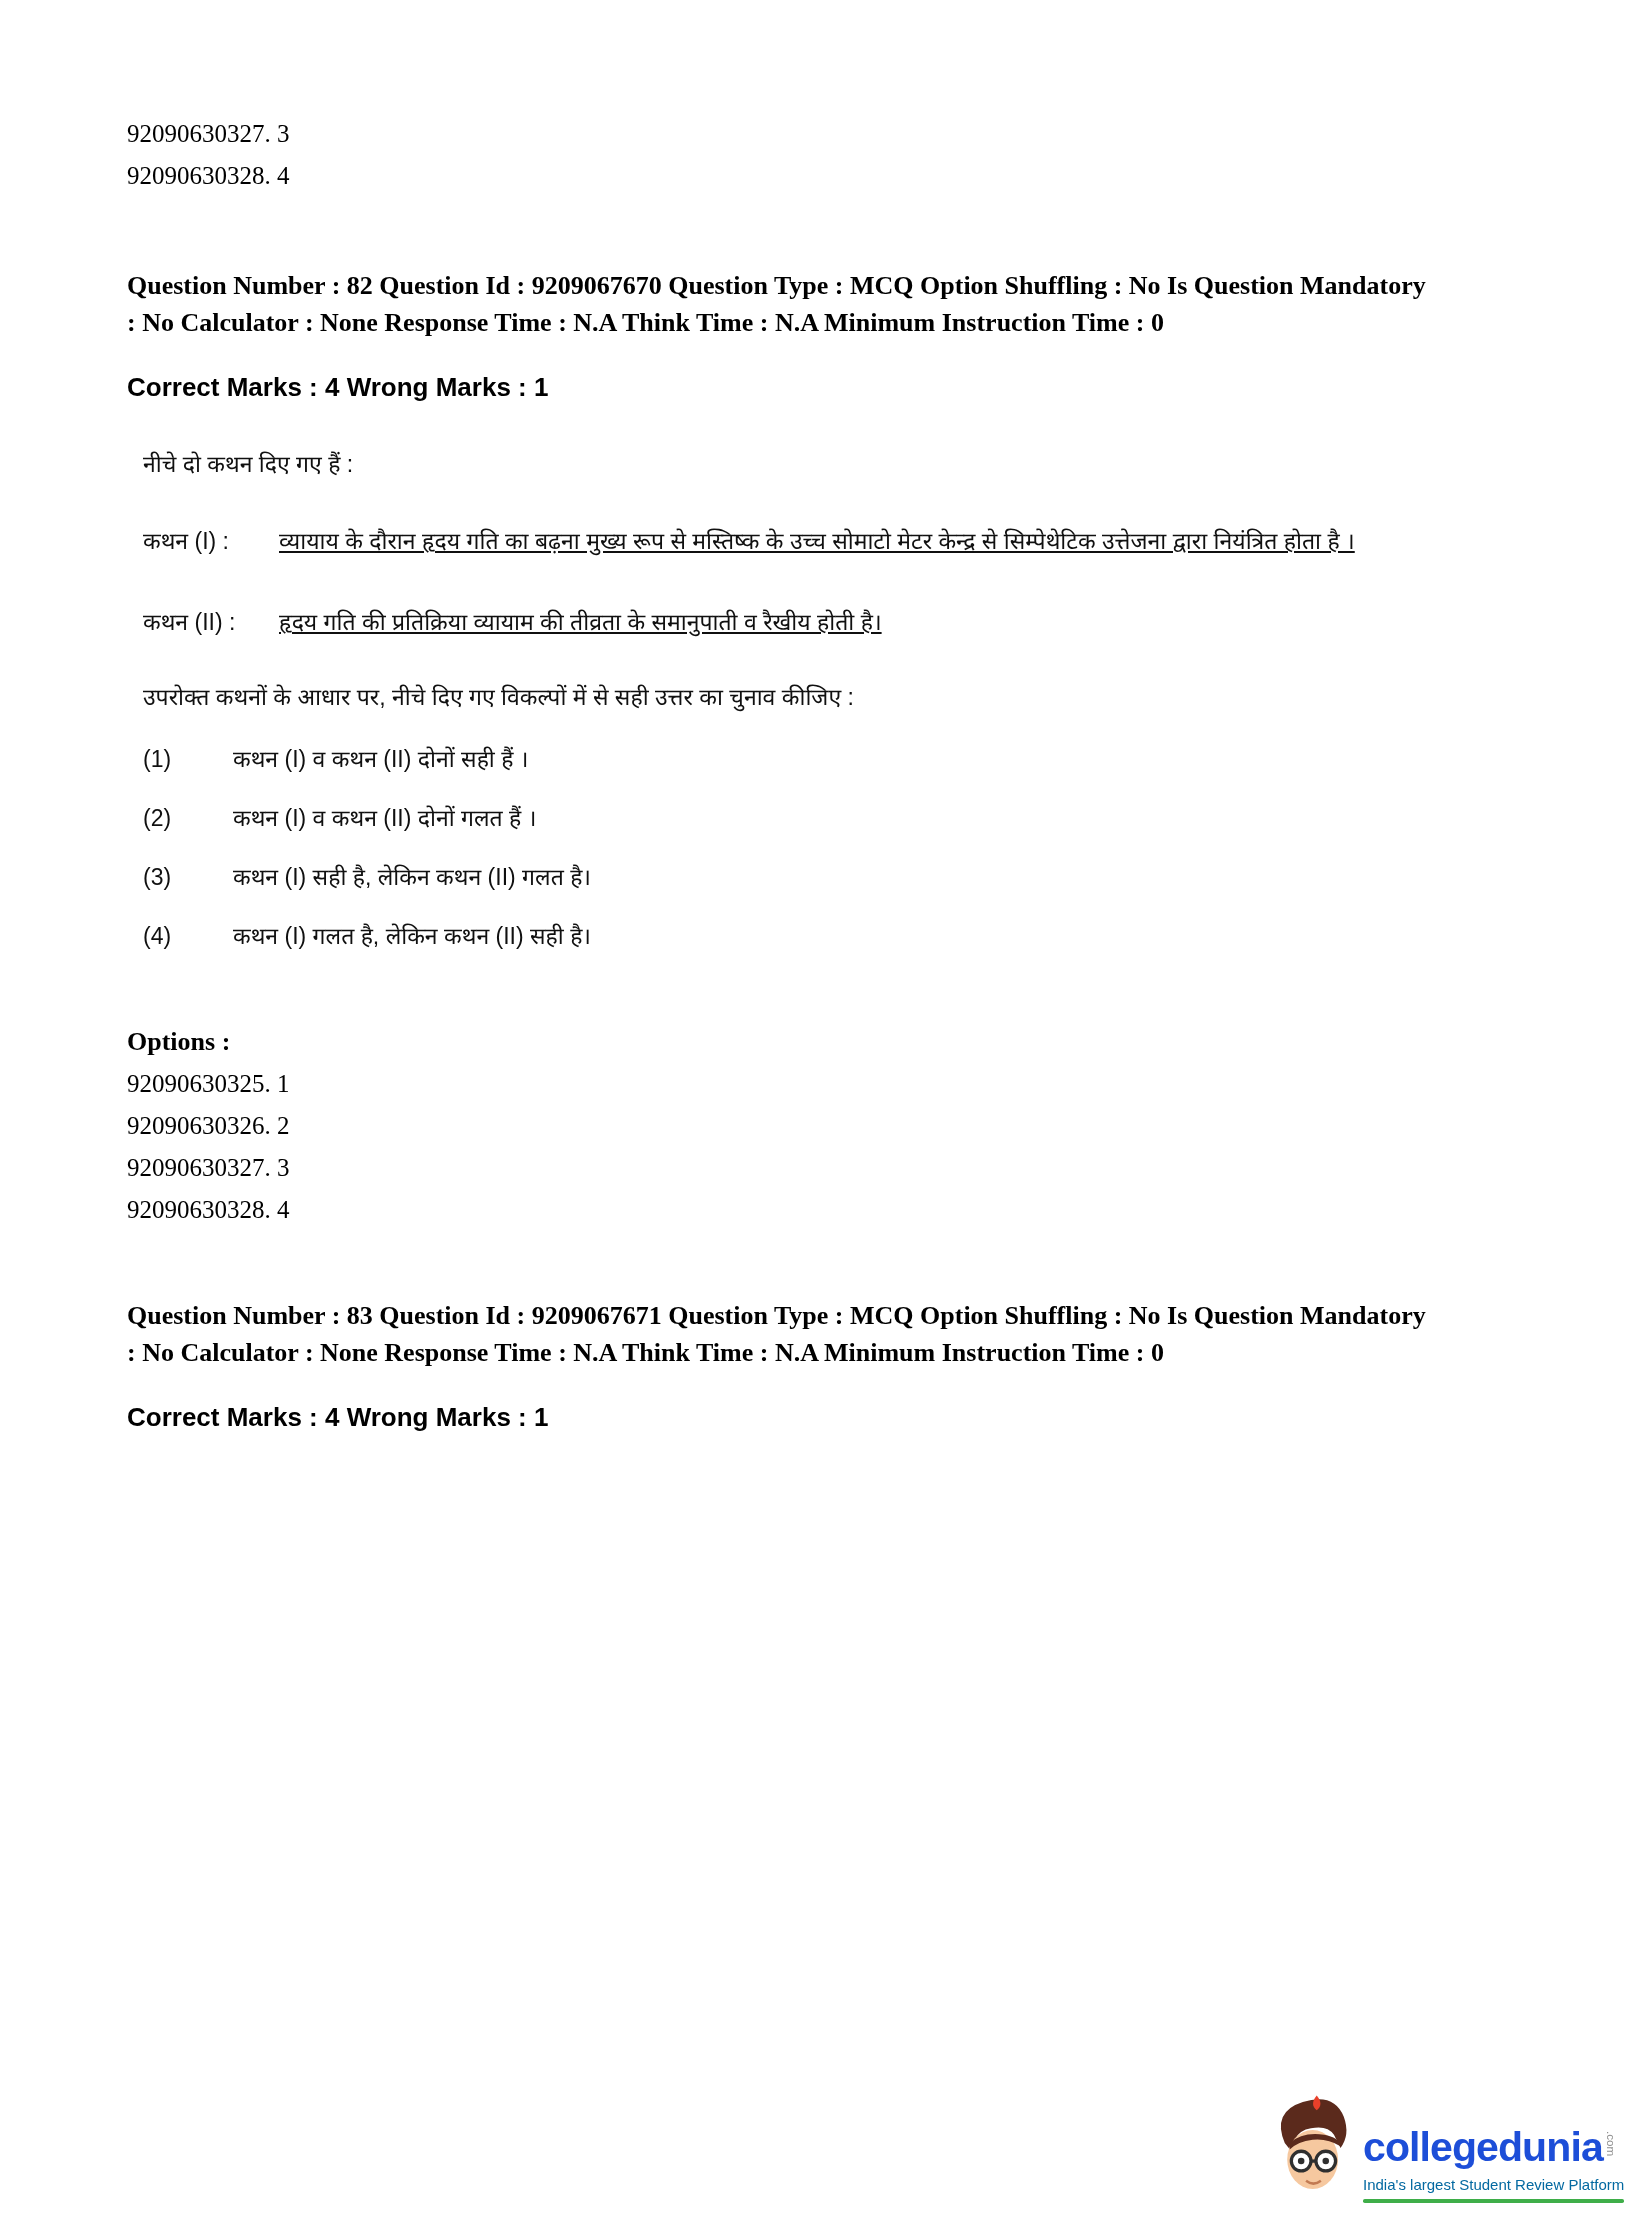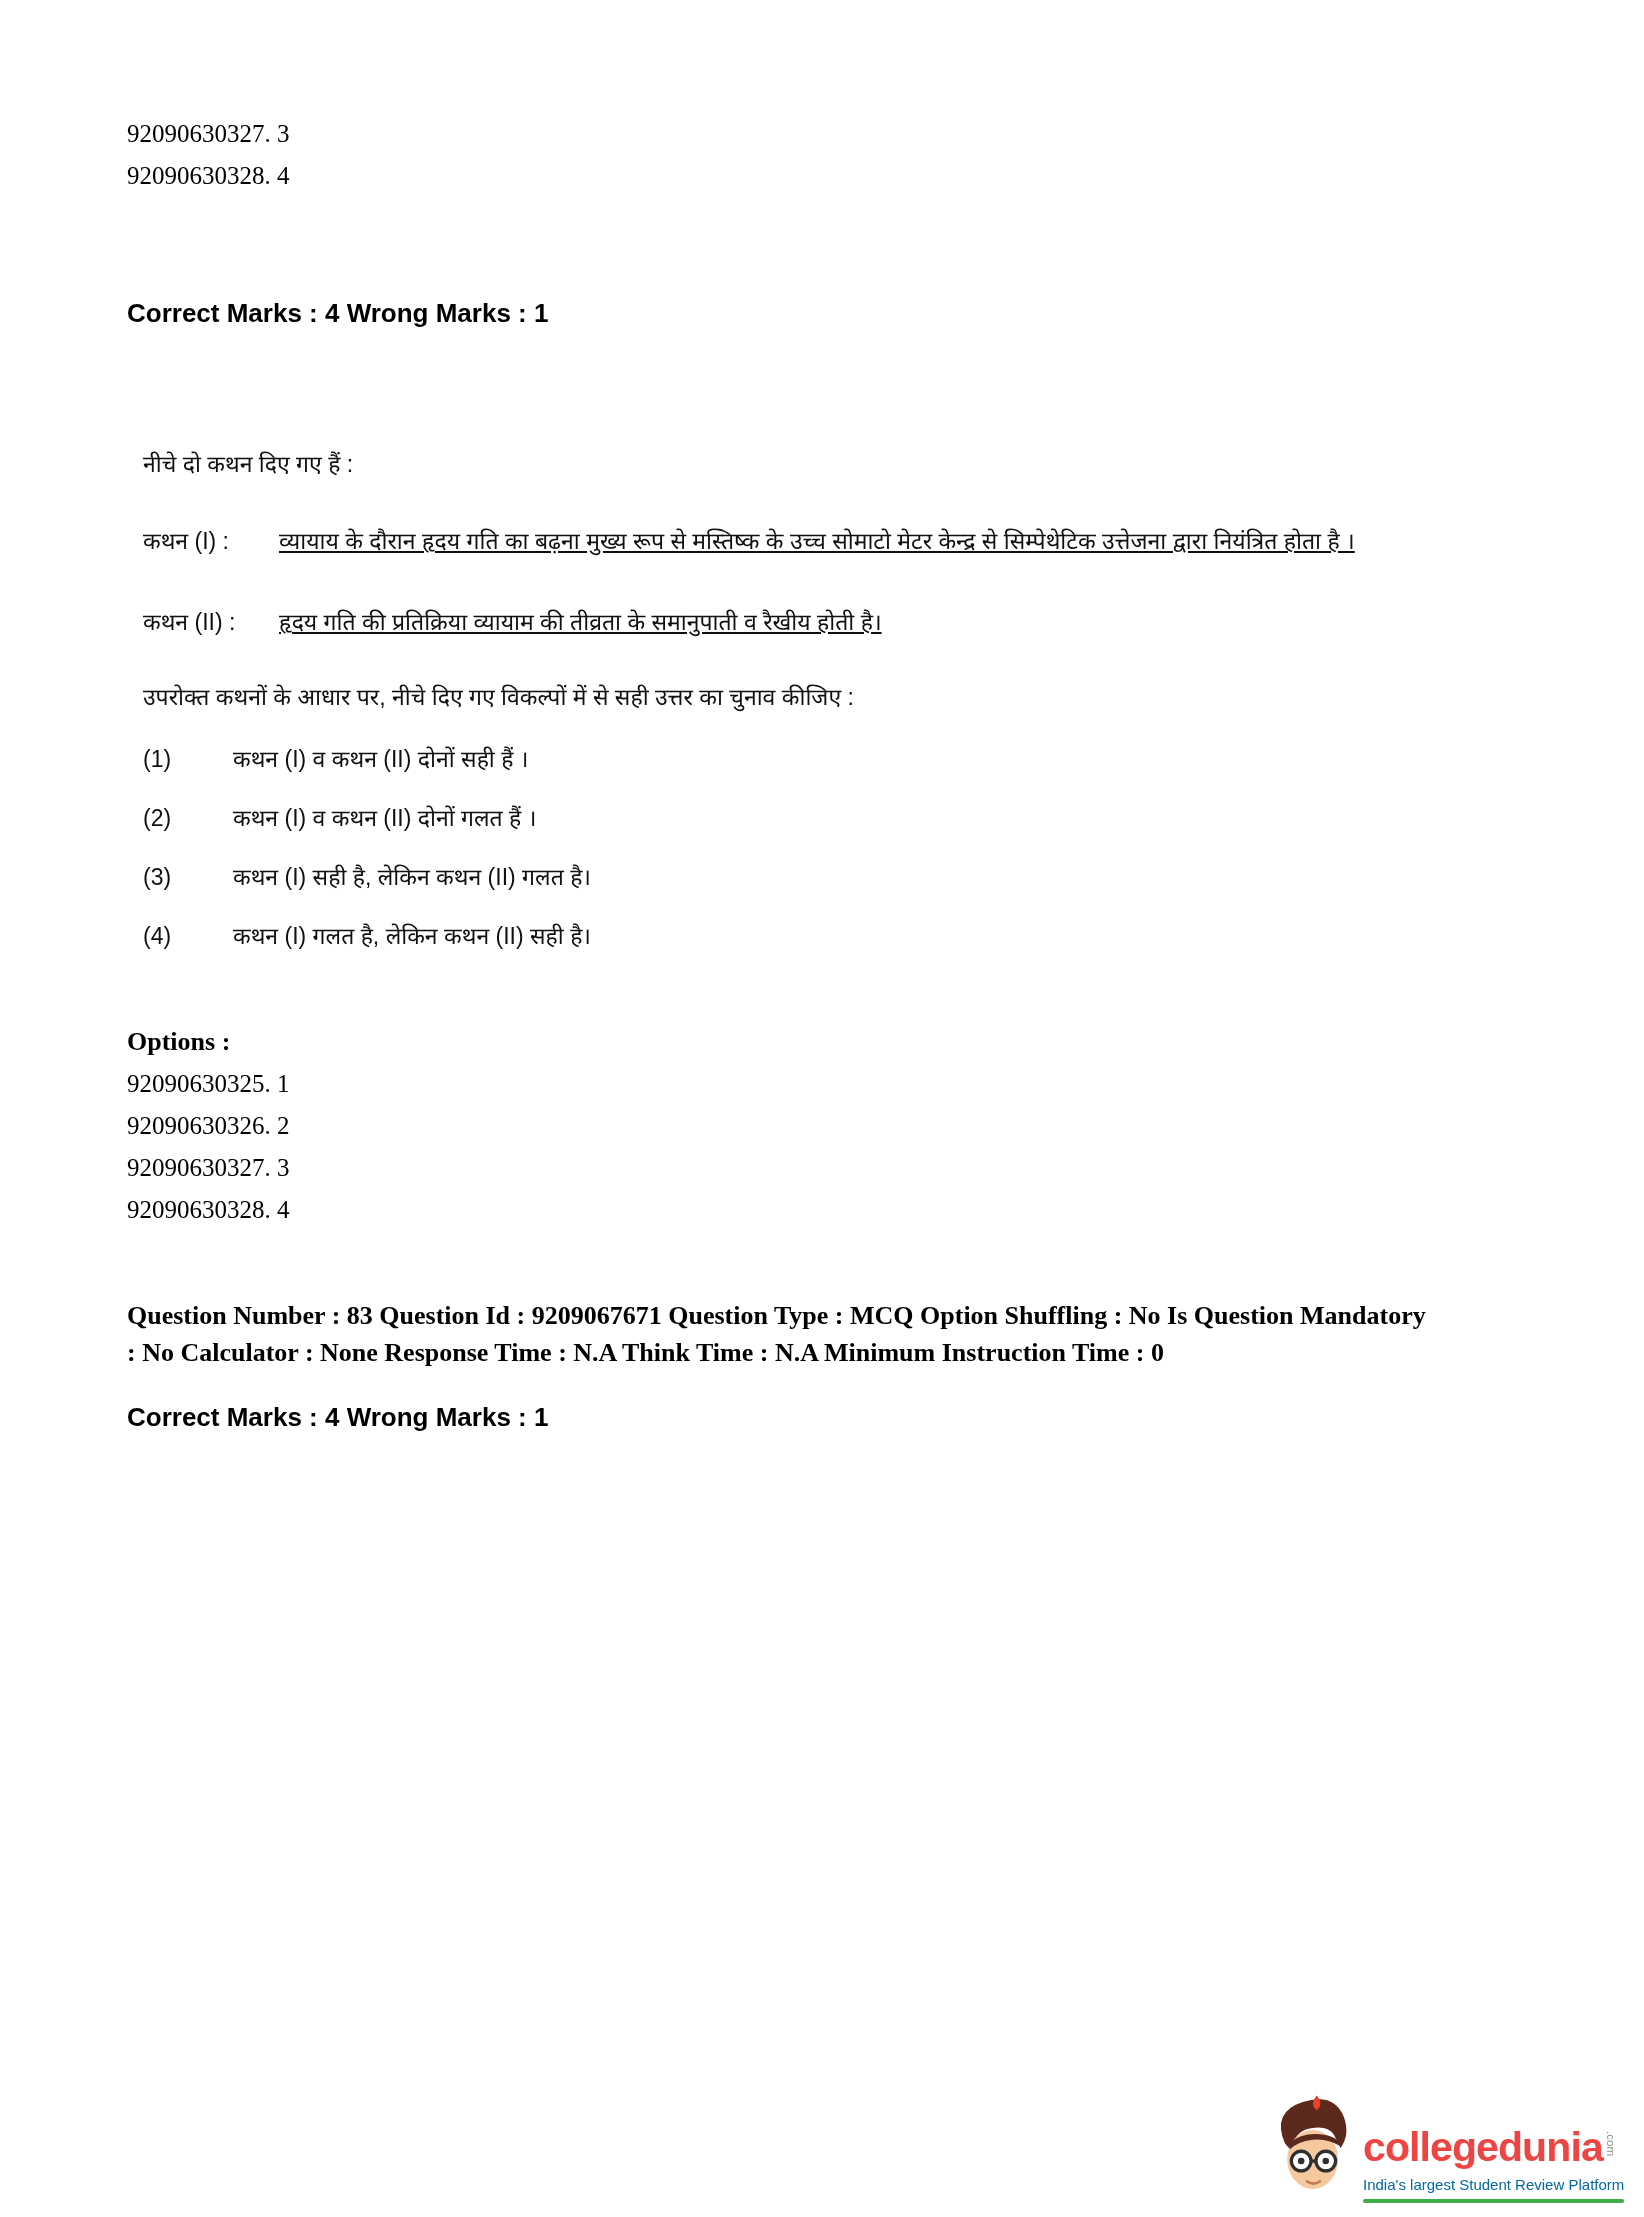--- a/index.html
+++ b/index.html
@@ -97,20 +97,21 @@
 </style>
 </head>
 <body>
 
 <div class="abs" style="top:113px; left:127px;">
   <p class="opt-line">92090630327. 3</p>
   <p class="opt-line">92090630328. 4</p>
 </div>
 
 <section class="abs" style="top:267px; left:127px;">
+  <p class="meta">Question Number : 82 Question Id : 9209067670 Question Type : MCQ Option Shuffling : No Is Question Mandatory : No Calculator : None Response Time : N.A Think Time : N.A Minimum Instruction Time : 0</p>
   <p class="marks">Correct Marks : 4 Wrong Marks : 1</p>
 </section>
 
 <section class="abs hindi-body" style="top:448px; left:143px;">
   <p class="hindi-intro">नीचे दो कथन दिए गए हैं :</p>
 
   <div class="stmt">
     <span class="stmt-label">कथन (I) :</span>
     <span class="stmt-text">व्यायाय के दौरान हृदय गति का बढ़ना मुख्य रूप से मस्तिष्क के उच्च सोमाटो मेटर केन्द्र से सिम्पेथेटिक उत्तेजना द्वारा नियंत्रित होता है ।</span>
   </div>
@@ -169,20 +170,20 @@
       <circle cx="68" cy="84" r="12" fill="#ffffff" stroke="#2f2f2f" stroke-width="4"></circle>
       <line x1="50" y1="84" x2="56" y2="84" stroke="#2f2f2f" stroke-width="4"></line>
       <circle cx="38" cy="84" r="4" fill="#2f2f2f"></circle>
       <circle cx="68" cy="84" r="4" fill="#2f2f2f"></circle>
 
       <path d="M44 108 q9 7 18 0" stroke="#c27a52" stroke-width="3" fill="none"></path>
     </svg>
   </span>
   <div class="brand-col">
     <div class="brand-row">
-      <span class="brand" style="color: #ef4444;">collegedunia</span>
+      <span class="brand" style="color: #1d4ed8;">collegedunia</span>
       <span class="domain" style="color: rgb(143, 143, 143);">.com</span>
     </div>
     <span class="tagline" style="color: #0369a1;">India's largest Student Review Platform</span>
     <span class="accent-bar" style="background: rgb(63, 174, 73);"></span>
   </div>
 </div>
 
 
 </body></html>

